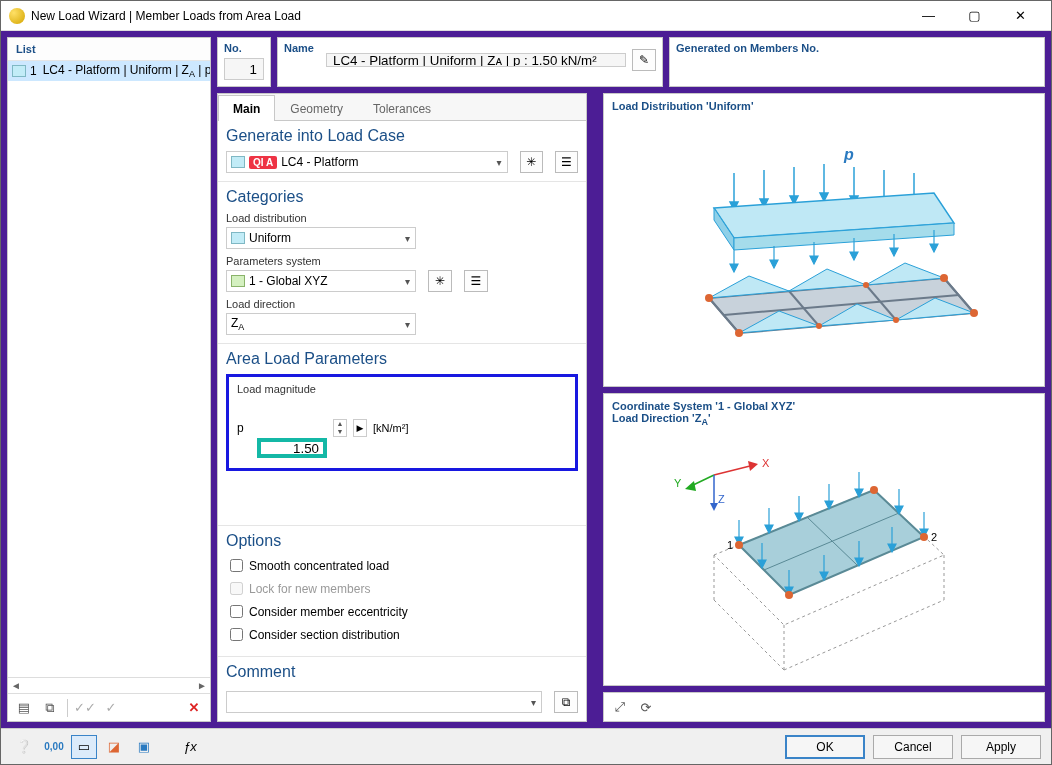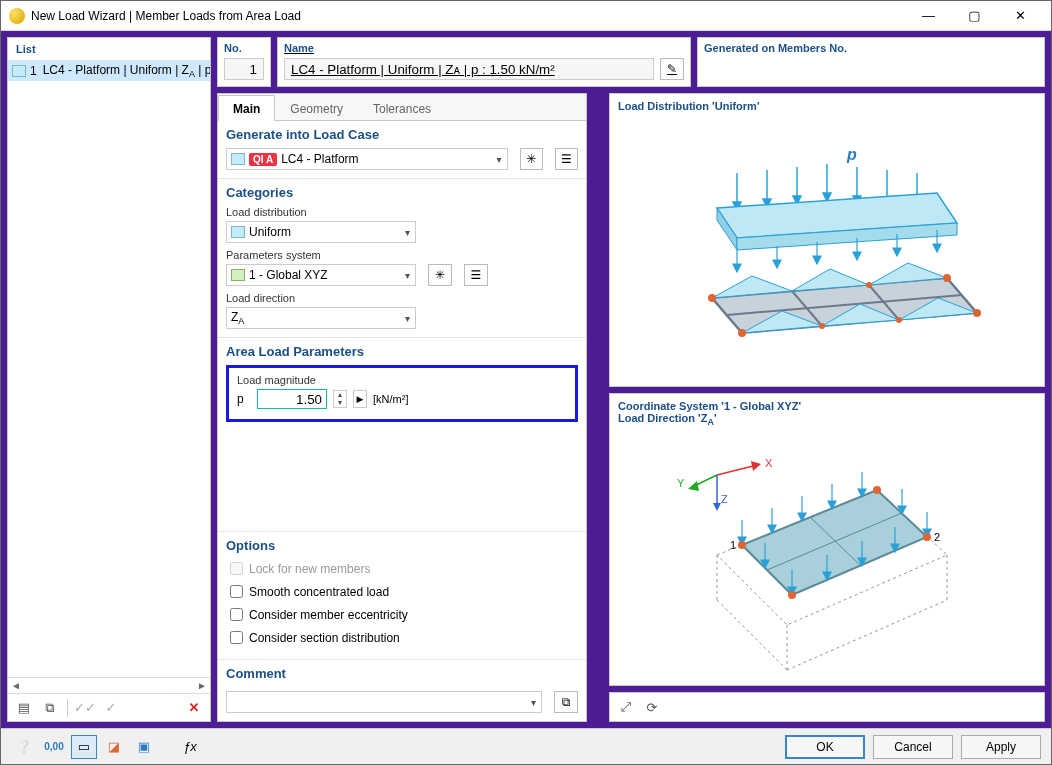--- a/index.html
+++ b/index.html
@@ -21,46 +21,46 @@
   .swatch { width: 14px; height: 12px; background: #c2ecf7; border: 1px solid #7fb8c4; margin-right: 4px; flex-shrink: 0; }
   .list-num { width: 18px; text-align: right; margin-right: 6px; }
   .list-scroll { height: 16px; border-top: 1px solid #ddd; display: flex; align-items: center; justify-content: space-between; padding: 0 3px; color: #666; font-size: 10px; }
   .list-toolbar { height: 28px; display: flex; align-items: center; border-top: 1px solid #ddd; padding: 0 4px; gap: 2px; }
   .tb-btn { width: 24px; height: 22px; display: flex; align-items: center; justify-content: center; border: 1px solid transparent; font-size: 13px; color: #555; }
   .tb-btn.danger { color: #d22; font-weight: bold; }
   .tb-sep { width: 1px; height: 18px; background: #ccc; margin: 0 3px; }
   .right-area { flex: 1; display: flex; flex-direction: column; gap: 6px; min-width: 0; }
   .header-row { display: flex; gap: 6px; height: 50px; }
   .no-box { width: 54px; display: flex; flex-direction: column; }
-  .name-box { flex: 1; display: flex; flex-direction: column; text-decoration: underline; }
-  .gen-box { width: 348px; display: flex; flex-direction: column; }
+  .name-box { flex: 1; display: flex; flex-direction: row; }
+  .gen-box { width: 376px; display: flex; flex-direction: column; }
   .hdr-lbl { font-size: 11px; font-weight: bold; color: #1b4f87; padding: 4px 6px 2px; }
   .hdr-val { flex: 1; display: flex; align-items: center; padding: 0 6px 4px; }
   .no-input { width: 100%; height: 22px; border: 1px solid #ccc; text-align: right; padding: 0 6px; background: #f6f6f6; }
-  .name-input { flex: 1; height: 22px; border: 1px solid #ccc; padding: 0 6px; background: #f6f6f6; }
+  .name-input { flex: 1; height: 14px; border: 1px solid #ccc; padding: 0 6px; background: #f6f6f6; }
   .icon-btn { width: 24px; height: 22px; border: 1px solid #bbb; margin-left: 6px; display: flex; align-items: center; justify-content: center; font-size: 12px; background: #fdfdfd; }
   .tabs { display: flex; border-bottom: 1px solid #c8c8c8; background: #f7f7f7; }
   .tab { padding: 6px 14px 5px; font-size: 12px; border: 1px solid transparent; border-bottom: none; position: relative; top: 1px; color: #666; }
   .tab.active { background: #fff; border-color: #c8c8c8; color: #000; font-weight: bold; }
-  .main-row { flex: 1; display: flex; gap: 22px; min-height: 0; }
+  .main-row { flex: 1; display: flex; gap: 16px; min-height: 0; }
   .form-col { width: 370px; display: flex; flex-direction: column; gap: 6px; }
   .preview-col { flex: 1; display: flex; flex-direction: column; gap: 6px; }
   .tab-panel { display: flex; flex-direction: column; flex: 1; }
   .group { padding: 6px 8px 8px; }
-  .group-title { font-size: 13px; font-weight: bold; color: #1b4f87; margin-bottom: 6px; }
+  .group-title { font-size: 16px; font-weight: normal; color: #1b4f87; margin-bottom: 6px; }
   .field-lbl { font-size: 11px; color: #333; margin: 6px 0 3px; }
   .combo { height: 22px; border: 1px solid #ccc; display: flex; align-items: center; padding: 0 4px; background: #fff; position: relative; width: 190px; }
   .combo .caret { position: absolute; right: 5px; font-size: 10px; color: #555; }
   .combo.wide { width: 292px; }
   .combo.full { width: 318px; }
   .inline { display: flex; align-items: center; gap: 6px; }
   .pill { display: inline-block; background: #e34; color: #fff; font-weight: bold; font-size: 10px; padding: 1px 4px; border-radius: 2px; margin-right: 4px; }
   .sw-sm { width: 14px; height: 12px; background: #c2ecf7; border: 1px solid #7fb8c4; margin-right: 4px; }
   .highlight-box { border: 3px solid #1818e0; padding: 6px 8px 10px; }
-  .spin { width: 70px; height: 20px; border: 1px solid #14b8a6; text-align: right; padding: 0 4px; }
+  .spin { width: 70px; height: 20px; border: 4px solid #14b8a6; text-align: right; padding: 0 4px; margin-top: 40px; }
   .updown { width: 14px; display: flex; flex-direction: column; font-size: 7px; line-height: 8px; color: #555; border: 1px solid #ccc; }
   .updown span { text-align: center; }
   .tri-btn { width: 14px; height: 18px; display: flex; align-items: center; justify-content: center; font-size: 9px; border: 1px solid #ccc; }
   .unit { font-size: 11px; }
   .opts input[type=checkbox] { margin-right: 6px; vertical-align: middle; }
   .opt-row { margin: 4px 0; font-size: 12px; display: flex; align-items: center; }
   .opt-row.disabled { color: #9a9a9a; }
   .preview-panel { flex: 1; }
   .preview-title { font-size: 11px; color: #1b4f87; font-weight: bold; padding: 6px 8px 2px; }
   .preview-body { display: flex; align-items: center; justify-content: center; height: calc(100% - 24px); }
@@ -209,27 +209,27 @@
                     <div class="tri-btn">▶</div>
                     <span class="unit">[kN/m²]</span>
                   </div>
                 </div>
               </div>
 
               <div style="border-top:1px solid #e5e5e5"></div>
 
               <div class="group opts">
                 <div class="group-title">Options</div>
+                <div class="opt-row">
+                  <input type="checkbox" style="">
+                  <span>Smooth concentrated load</span>
+                </div>
                 <div class="opt-row disabled">
                   <input type="checkbox" disabled="" style="">
                   <span>Lock for new members</span>
-                </div>
-                <div class="opt-row">
-                  <input type="checkbox" style="">
-                  <span>Smooth concentrated load</span>
                 </div>
                 <div class="opt-row">
                   <input type="checkbox" style="">
                   <span>Consider member eccentricity</span>
                 </div>
                 <div class="opt-row">
                   <input type="checkbox" style="">
                   <span>Consider section distribution</span>
                 </div>
               </div>

